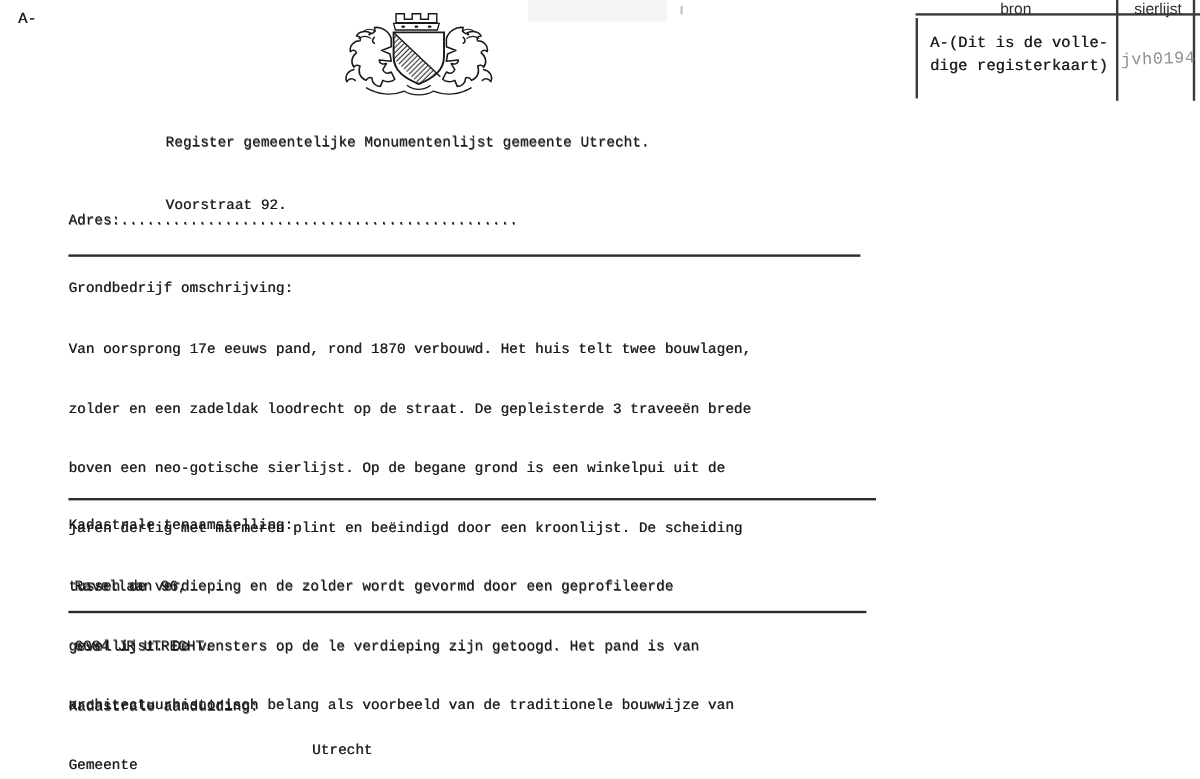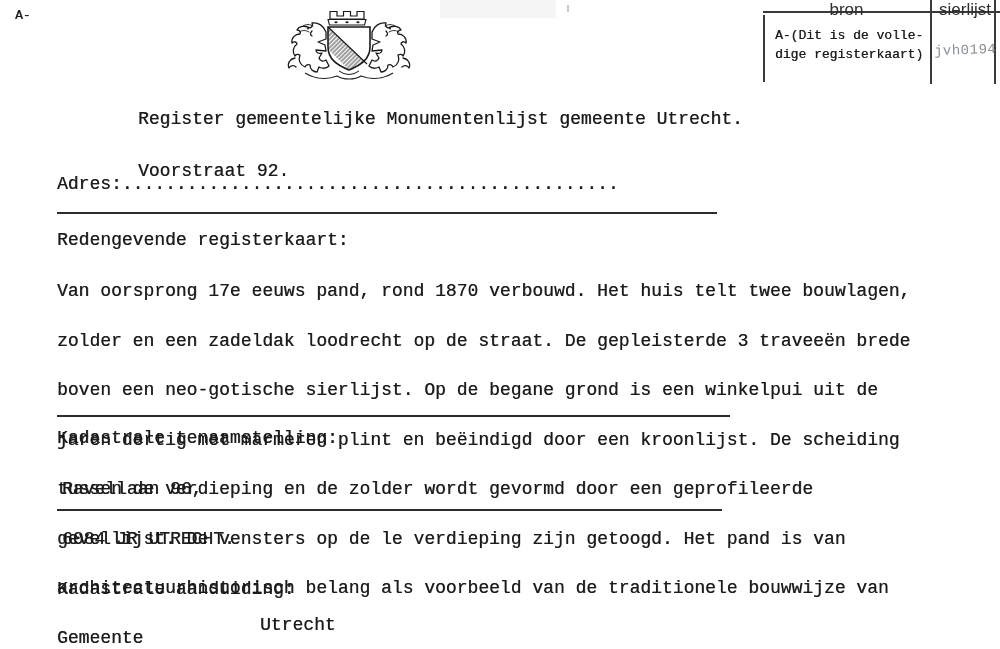--- a/index.html
+++ b/index.html
@@ -4,37 +4,37 @@
 <style>
   * { margin:0; padding:0; box-sizing:border-box; }
   html,body { width:1000px; height:649px; background:#ffffff; overflow:hidden; }
   body {
     position:relative;
     font-family:"Liberation Mono","DejaVu Sans Mono",monospace;
     color:#1b1b1d;
   }
   .abs { position:absolute; }
   .tw {
-    font-size:18px;
+    font-size:12px;
     line-height:16.5px;
     white-space:pre;
     text-shadow:0.4px 0.2px 0 rgba(25,25,25,0.72);
   }
   .rule { position:absolute; height:2px; background:#2c2c2e; }
   
   #corner-mark { left:15px; top:8px; font-size:13px; }
   #scan-smudge { left:440px; top:0; width:116px; height:18px; background:#f5f5f5; }
   #stray-mark { left:567px; top:5px; width:2px; height:7px; background:#c9c9c9; }
   
   #coat { left:283px; top:8px; }
   
   #stamp-table { left:763px; top:0; width:237px; height:84px; }
   #stamp-header { position:absolute; left:0; top:0; width:237px; height:13px;
     border-bottom:2px solid #3a3a3a; display:flex;
-    font-family:"Liberation Sans","DejaVu Sans",sans-serif; font-size:17px; color:#2e2e2e; }
+    font-family:"Liberation Sans","DejaVu Sans",sans-serif; font-size:13px; color:#2e2e2e; }
   #stamp-header .hc1 { width:167px; text-align:center; }
   #stamp-header .hc2 { width:70px; text-align:center; }
   .vline { position:absolute; width:2px; background:#3a3a3a; }
   #vl-left  { left:0;   top:15px; height:67px; }
   #vl-mid   { left:167px; top:0;  height:84px; }
   #vl-right { left:231px; top:0;  height:84px; }
   #bron-value { position:absolute; left:12px; top:26px; font-size:13px; line-height:19px;
     white-space:pre; text-shadow:0.4px 0.2px 0 rgba(25,25,25,0.72); }
   #verwerkt-value { position:absolute; left:171px; top:42px; font-size:14px;
     color:#8b9095; transform:rotate(-2deg); letter-spacing:0.5px; }
@@ -118,21 +118,21 @@
 
   <div id="doc-title" class="abs tw">Register gemeentelijke Monumentenlijst gemeente Utrecht.</div>
 
   <div id="adres-value" class="abs tw">Voorstraat 92.</div>
   <div id="adres-row" class="abs tw">
     <span>Adres:</span><span>..............................................</span>
   </div>
 
   <div id="rule-1" class="rule"></div>
 
-  <div id="desc-heading" class="abs tw">Redengevende registerkaart:</div>
+  <div id="desc-heading" class="abs tw">Grondbedrijf omschrijving:</div>
   <div id="desc-lines" class="abs tw">
     <div>Van oorsprong 17e eeuws pand, rond 1870 verbouwd. Het huis telt twee bouwlagen,</div>
     <div>zolder en een zadeldak loodrecht op de straat. De gepleisterde 3 traveeën brede</div>
     <div>boven een neo-gotische sierlijst. Op de begane grond is een winkelpui uit de</div>
     <div>jaren dertig met marmeren plint en beëindigd door een kroonlijst. De scheiding</div>
     <div>tussen de verdieping en de zolder wordt gevormd door een geprofileerde</div>
     <div>gevellijst. De vensters op de le verdieping zijn getoogd. Het pand is van</div>
     <div>architectuurhistorisch belang als voorbeeld van de traditionele bouwwijze van</div>
     
     

